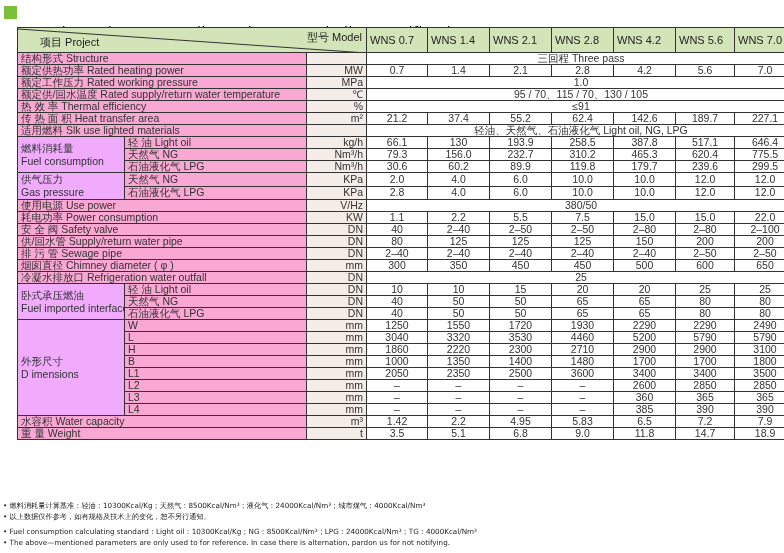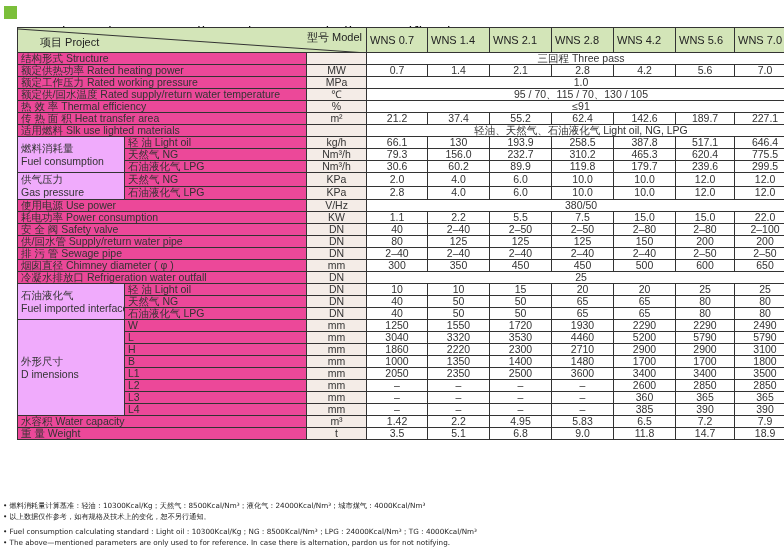--- a/index.html
+++ b/index.html
@@ -8,23 +8,23 @@
   .title .sq{display:inline-block;width:13px;height:13px;background:#7bbf3a;margin-right:12px;}
   .title .zh{font-weight:bold;letter-spacing:0.5px;}
   .title .en{margin-left:6px;letter-spacing:0.6px;font-size:14px;margin-top:40px;}
   table.spec{position:absolute;left:17px;top:27px;border-collapse:collapse;table-layout:fixed;width:778px;font-family:"Liberation Sans",sans-serif;font-size:10.5px;}
   table.spec td{border:1px solid #333;padding:0 3px;height:11px;line-height:11px;white-space:nowrap;overflow:hidden;}
   table.spec tr.hdr td{background:#d3e5b8;height:24px;font-size:11px;}
   table.spec tr.hdr td.proj{position:relative;text-align:left;background:#d3e5b8;}
   td.proj .pl{position:absolute;left:22px;bottom:4px;}
   td.proj .pm{position:absolute;right:4px;top:4px;}
   td.proj svg{position:absolute;left:0;top:0;}
-  td.lbl{background:#ec4899;color:#333;}
+  td.lbl{background:#f9a8d4;color:#333;}
   td.grp{background:#f0abfc;color:#333;line-height:13px !important;margin-left:18px;}
-  td.unit{background:#f4ece7;text-align:center;color:#333;}
+  td.unit{background:#f4ece7;text-align:right;color:#333;}
   td.v{text-align:center;background:#fff;color:#333;}
   .notes{position:absolute;left:3px;top:500px;font-size:7.2px;line-height:11px;color:#222;font-family:"DejaVu Sans",sans-serif;white-space:nowrap;}
   .notes div{height:11px;}
   .notes .gap{height:4px;}
 </style>
 </head>
 <body>
 
 <div class="title">
   <span class="sq"></span>
@@ -231,21 +231,21 @@
         <td class="v">600</td>
         <td class="v">650</td>
       </tr>
       <tr>
         <td class="lbl" colspan="2">冷凝水排放口 Refrigeration water outfall</td>
         <td class="unit">DN</td>
         <td class="v" colspan="7">25</td>
       </tr>
       <tr>
         <td class="grp" rowspan="3">
-          <div>石油液化气</div>
+          <div>卧式承压燃油</div>
           <div>Fuel imported interface</div>
         </td>
         <td class="lbl">轻    油 Light  oil</td>
         <td class="unit">DN</td>
         <td class="v">10</td>
         <td class="v">10</td>
         <td class="v">15</td>
         <td class="v">20</td>
         <td class="v">20</td>
         <td class="v">25</td>

